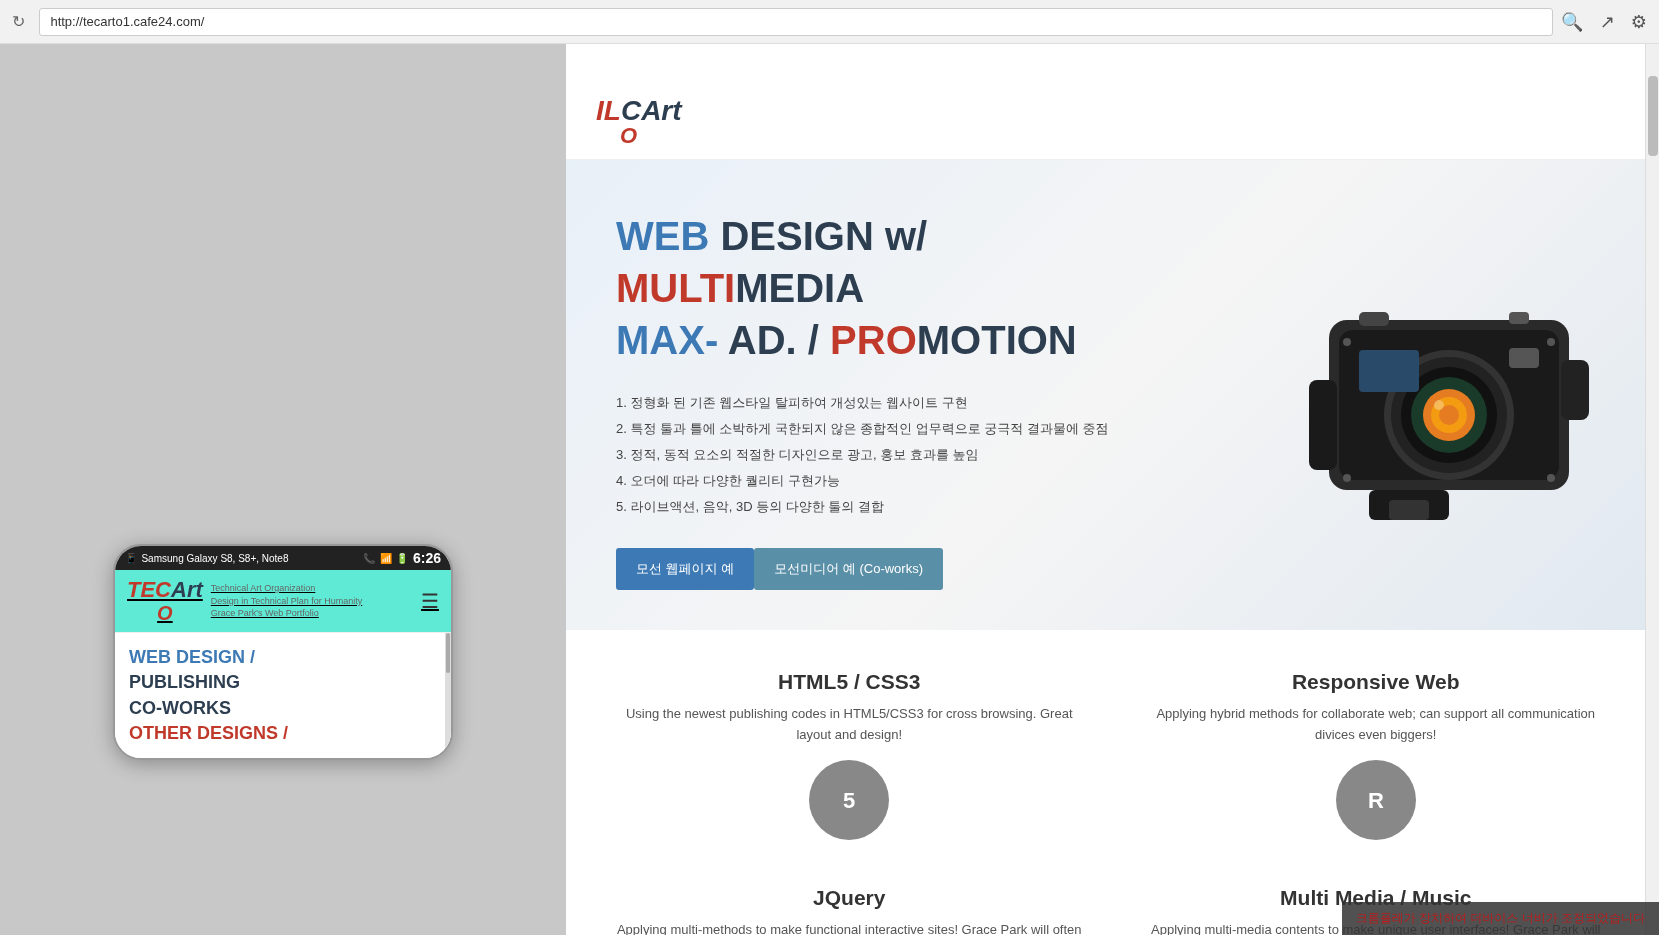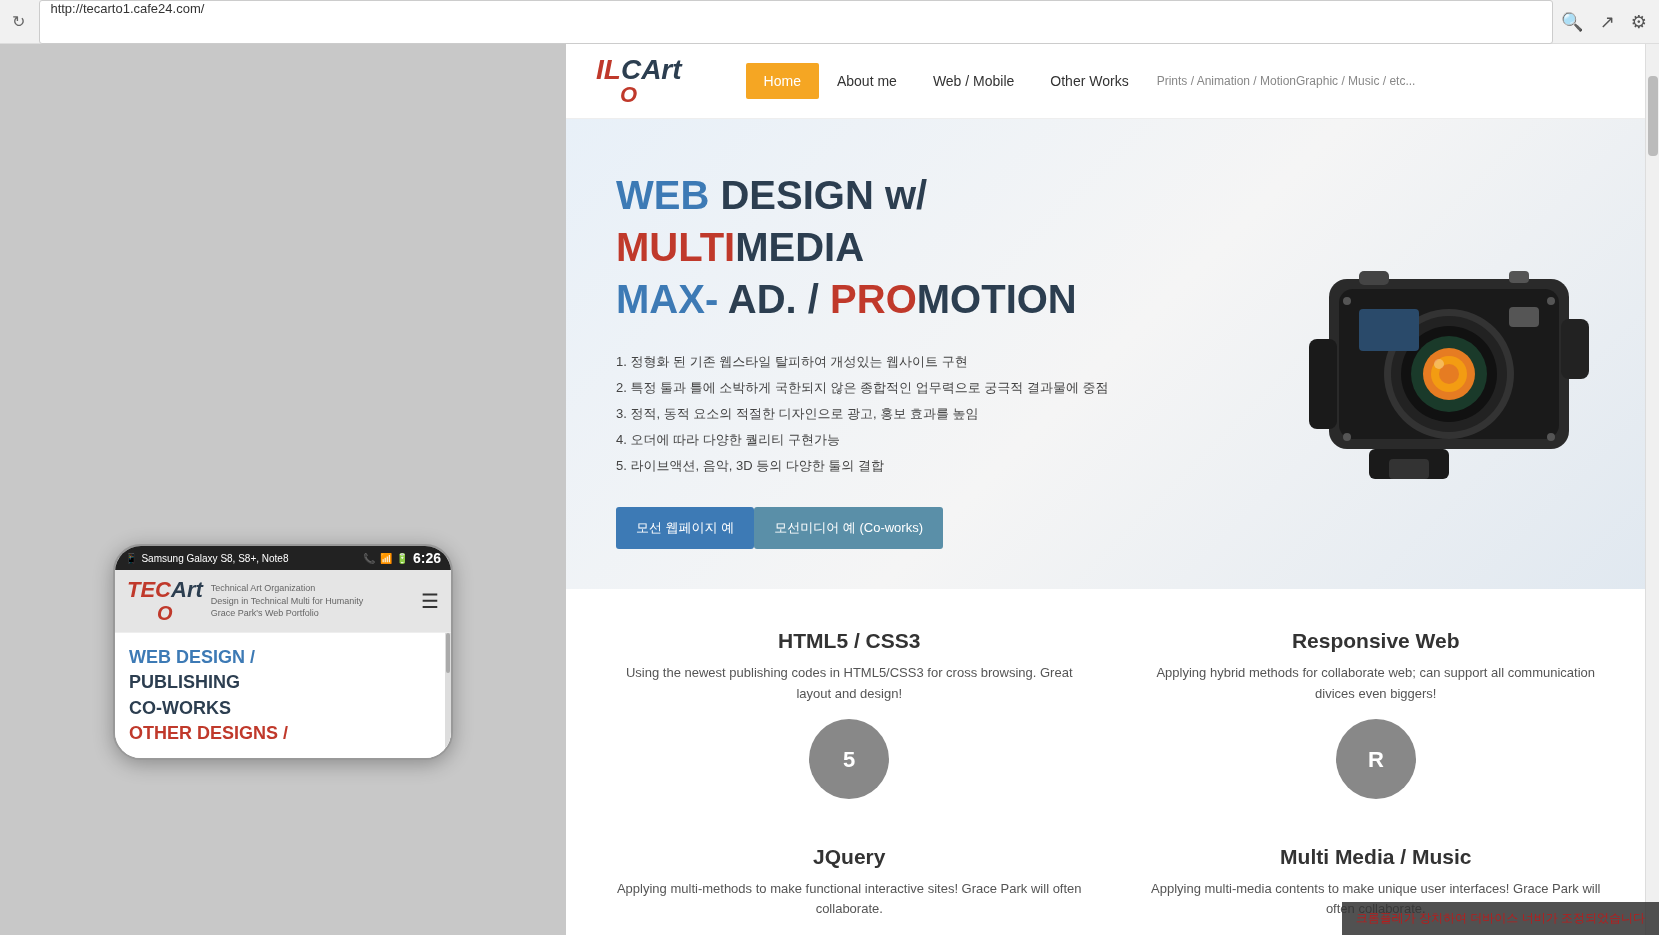--- a/index.html
+++ b/index.html
@@ -15,23 +15,23 @@
       border-bottom: 1px solid #ddd;
       position: fixed;
       top: 0; left: 0; right: 0;
       z-index: 100;
     }
     .browser-chrome .url-bar {
       flex: 1;
       background: white;
       border: 1px solid #ccc;
       border-radius: 3px;
-      height: 44px;
-      display: flex;
-      align-items: flex-start;
+      height: 28px;
+      display: flex;
+      align-items: center;
       padding: 0 10px;
       font-size: 13px;
       color: #333;
       margin: 0 8px;
     }
     .browser-chrome .reload-icon {
       font-size: 16px;
       color: #666;
       cursor: pointer;
       margin-right: 6px;
@@ -89,26 +89,27 @@
     .mobile-status-bar .status-left {
       display: flex;
       align-items: center;
       gap: 4px;
     }
     .mobile-status-bar .time {
       font-weight: bold;
       font-size: 14px;
     }
     .mobile-nav {
-      background: #e5e5e5;
+      background: #5eead4;
       padding: 8px 12px;
       display: flex;
       align-items: center;
       justify-content: space-between;
       border-bottom: 1px solid #eee;
+      text-decoration: underline;
     }
     .mobile-logo-area {
       display: flex;
       align-items: center;
       gap: 8px;
     }
     .mobile-tagline {
       font-size: 9px;
       color: #666;
       line-height: 1.4;
@@ -170,21 +171,22 @@
       top: 30px;
     }
 
     
     .website-header {
       background: white;
       padding: 12px 30px;
       display: flex;
       align-items: center;
       border-bottom: 1px solid #eee;
-      gap: 64px;
+      gap: 40px;
+      margin-top: 41px;
     }
     .site-logo {
       display: flex;
       flex-direction: column;
       align-items: flex-start;
       line-height: 1;
     }
     .site-logo .logo-top {
       font-size: 28px;
       font-weight: bold;
@@ -360,21 +362,21 @@
       <div class="mobile-nav">
         <div class="mobile-logo-area">
           <div style="line-height:1.1;">
             <div style="font-size:22px;font-weight:bold;font-style:italic;">
               <span style="color:#c0392b;">TEC</span><span style="color:#2c3e50;">Art</span>
             </div>
             <div style="font-size:20px;font-weight:bold;font-style:italic;color:#c0392b;text-align:center;">O</div>
           </div>
           <div class="mobile-tagline">
             <div>Technical Art Organization</div>
-            <div>Design in Technical Multi for Humanity</div>
+            <div>Design in Technical Plan for Humanity</div>
             <div>Grace Park's Web Portfolio</div>
           </div>
         </div>
         <div class="mobile-menu-icon">☰</div>
       </div>
 
       <div class="mobile-content">
         <div class="mobile-hero-title">
           <div><span style="color:#3d7ab5;font-weight:bold;">WEB DESIGN /</span></div>
           <div><span style="color:#2c3e50;font-weight:bold;">PUBLISHING</span></div>
@@ -392,27 +394,20 @@
 
     <div class="website-header">
 
       <div class="site-logo">
         <div class="logo-top">
           <span style="color:#c0392b;">IL</span><span style="color:#2c3e50;">C</span><span style="color:#2c3e50;font-style:italic;">Art</span>
         </div>
         <div class="logo-bottom">O</div>
       </div>
 
-      <nav class="site-nav">
-        <div class="nav-item active">Home</div>
-        <div class="nav-item">About me</div>
-        <div class="nav-item">Web / Mobile</div>
-        <div class="nav-item">Other Works</div>
-        <span class="nav-subtitle">Prints / Animation / MotionGraphic / Music / etc...</span>
-      </nav>
     </div>
 
     <div class="hero-section">
       <div class="hero-text">
         <div class="hero-title">
           <div>
             <span style="color:#3d7ab5;font-weight:bold;">WEB</span><span style="color:#2c3e50;"> DESIGN w/ </span><span style="color:#c0392b;font-weight:bold;">MULTI</span><span style="color:#2c3e50;font-weight:bold;">MEDIA</span>
           </div>
           <div>
             <span style="color:#3d7ab5;font-weight:bold;">MAX-</span><span style="color:#2c3e50;"> AD. / </span><span style="color:#c0392b;font-weight:bold;">PRO</span><span style="color:#2c3e50;font-weight:bold;">MOTION</span>

